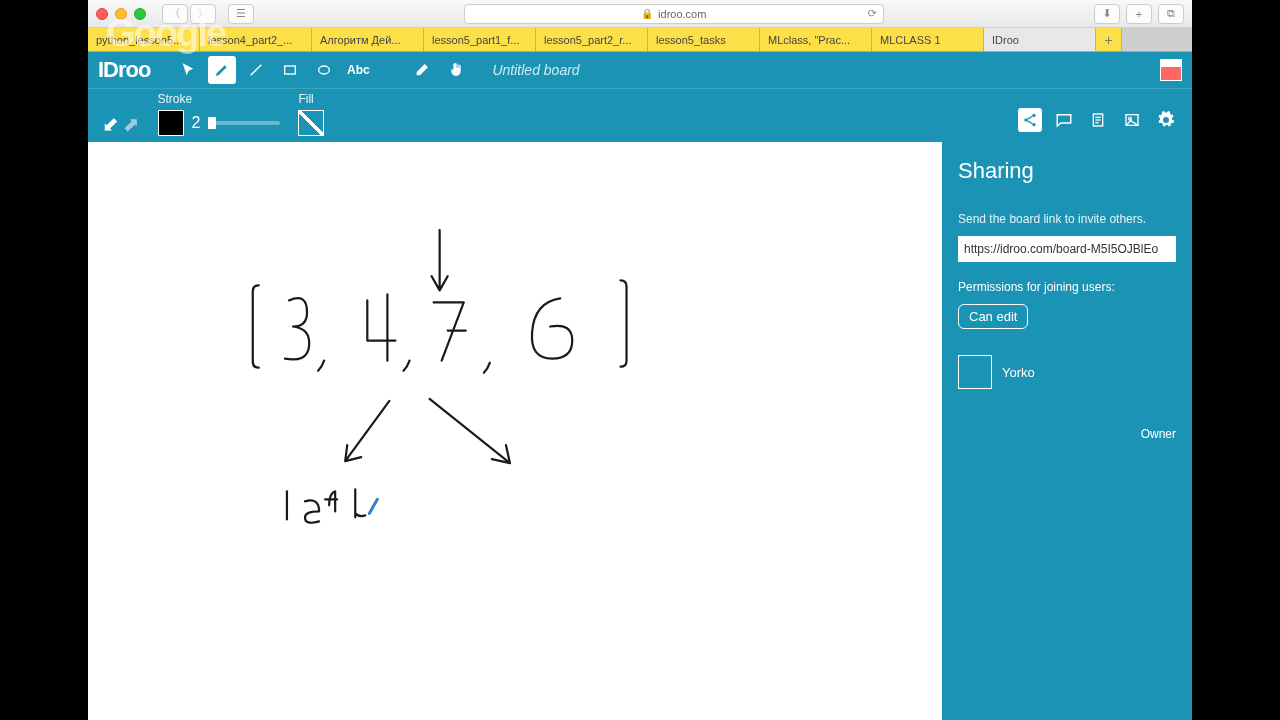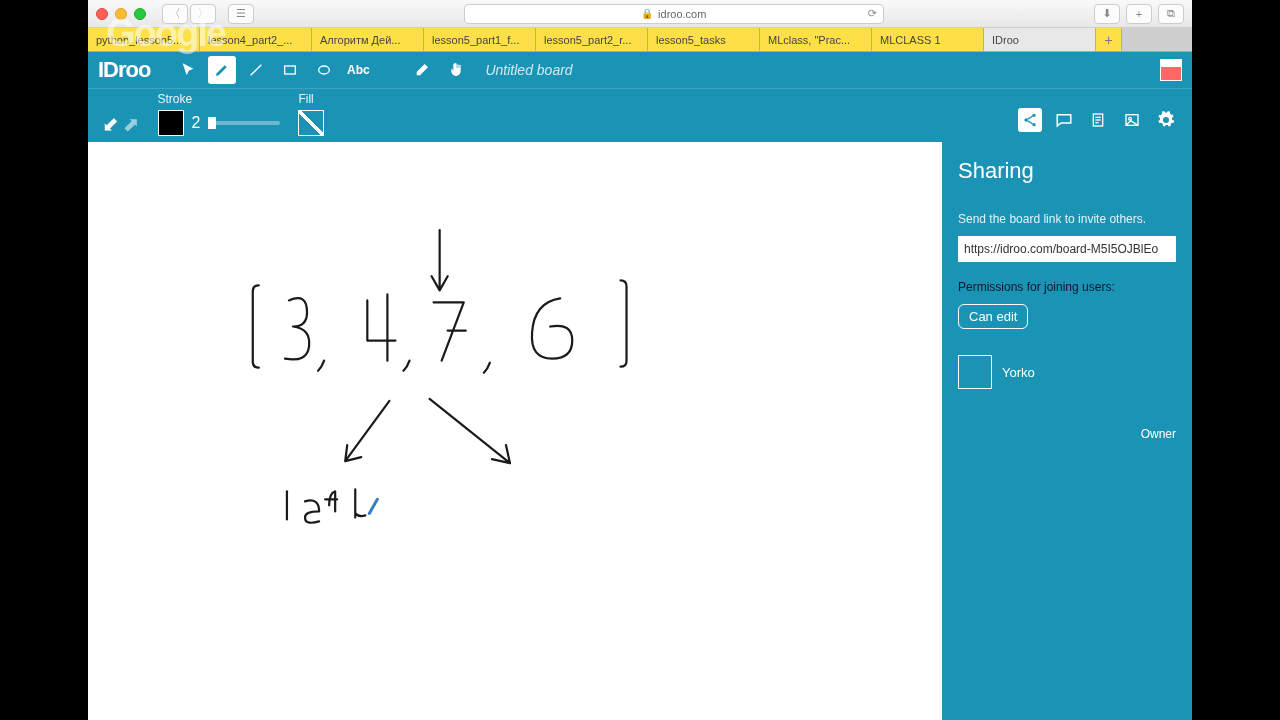--- a/index.html
+++ b/index.html
@@ -77,21 +77,21 @@
     padding:0 10px;gap:6px;color:#fff;
   }
   .logo{font-weight:bold;font-size:22px;letter-spacing:-1px;margin-right:18px;}
   .tool{
     width:28px;height:28px;display:flex;align-items:center;justify-content:center;
     border-radius:3px;color:#fff;
   }
   .tool.selected{background:#fff;color:#1b93b5;}
   .tool svg{width:16px;height:16px;}
   .spacer-sm{width:24px;}
-  .board-title{color:#cfeaf2;font-style:italic;font-size:14px;margin-left:9px;}
+  .board-title{color:#cfeaf2;font-style:italic;font-size:14px;margin-left:16px;}
   .toolbar-right{margin-left:auto;}
   .color-chip{width:22px;height:22px;border:1px solid #fff;background:linear-gradient(#fff 35%,#f66 35%);}
   
   .subbar{
     height:54px;background:#1b93b5;border-top:1px solid rgba(255,255,255,.15);
     display:flex;align-items:flex-end;padding:0 14px 6px;
     color:#fff;font-size:12px;gap:18px;
   }
   .subgroup{display:flex;flex-direction:column;gap:4px;}
   .subgroup .lbl{font-size:12px;color:#e8f5fa;}
@@ -113,21 +113,21 @@
   .side{
     width:250px;background:#1b93b5;color:#fff;padding:16px 16px;
     font-size:13px;display:flex;flex-direction:column;gap:10px;
   }
   .side h2{font-size:22px;font-weight:400;margin-bottom:18px;}
   .side .hint{font-size:12px;color:#e3f3f8;}
   .linkbox{
     background:#fff;color:#333;border:none;height:26px;
     padding:0 6px;font-size:12px;width:100%;
   }
-  .perm{font-size:12px;color:#0f172a;margin-top:8px;}
+  .perm{font-size:12px;color:#ffffff;margin-top:8px;}
   .perm-btn{
     border:1px solid #fff;background:transparent;color:#fff;
     padding:4px 10px;font-size:13px;border-radius:6px;width:fit-content;
   }
   .user-row{display:flex;align-items:center;gap:10px;margin-top:16px;}
   .avatar{width:34px;height:34px;border:1px solid #fff;}
   .owner{margin-left:auto;margin-top:28px;color:#ffffff;font-size:12px;}
 </style>
 </head>
 <body>

